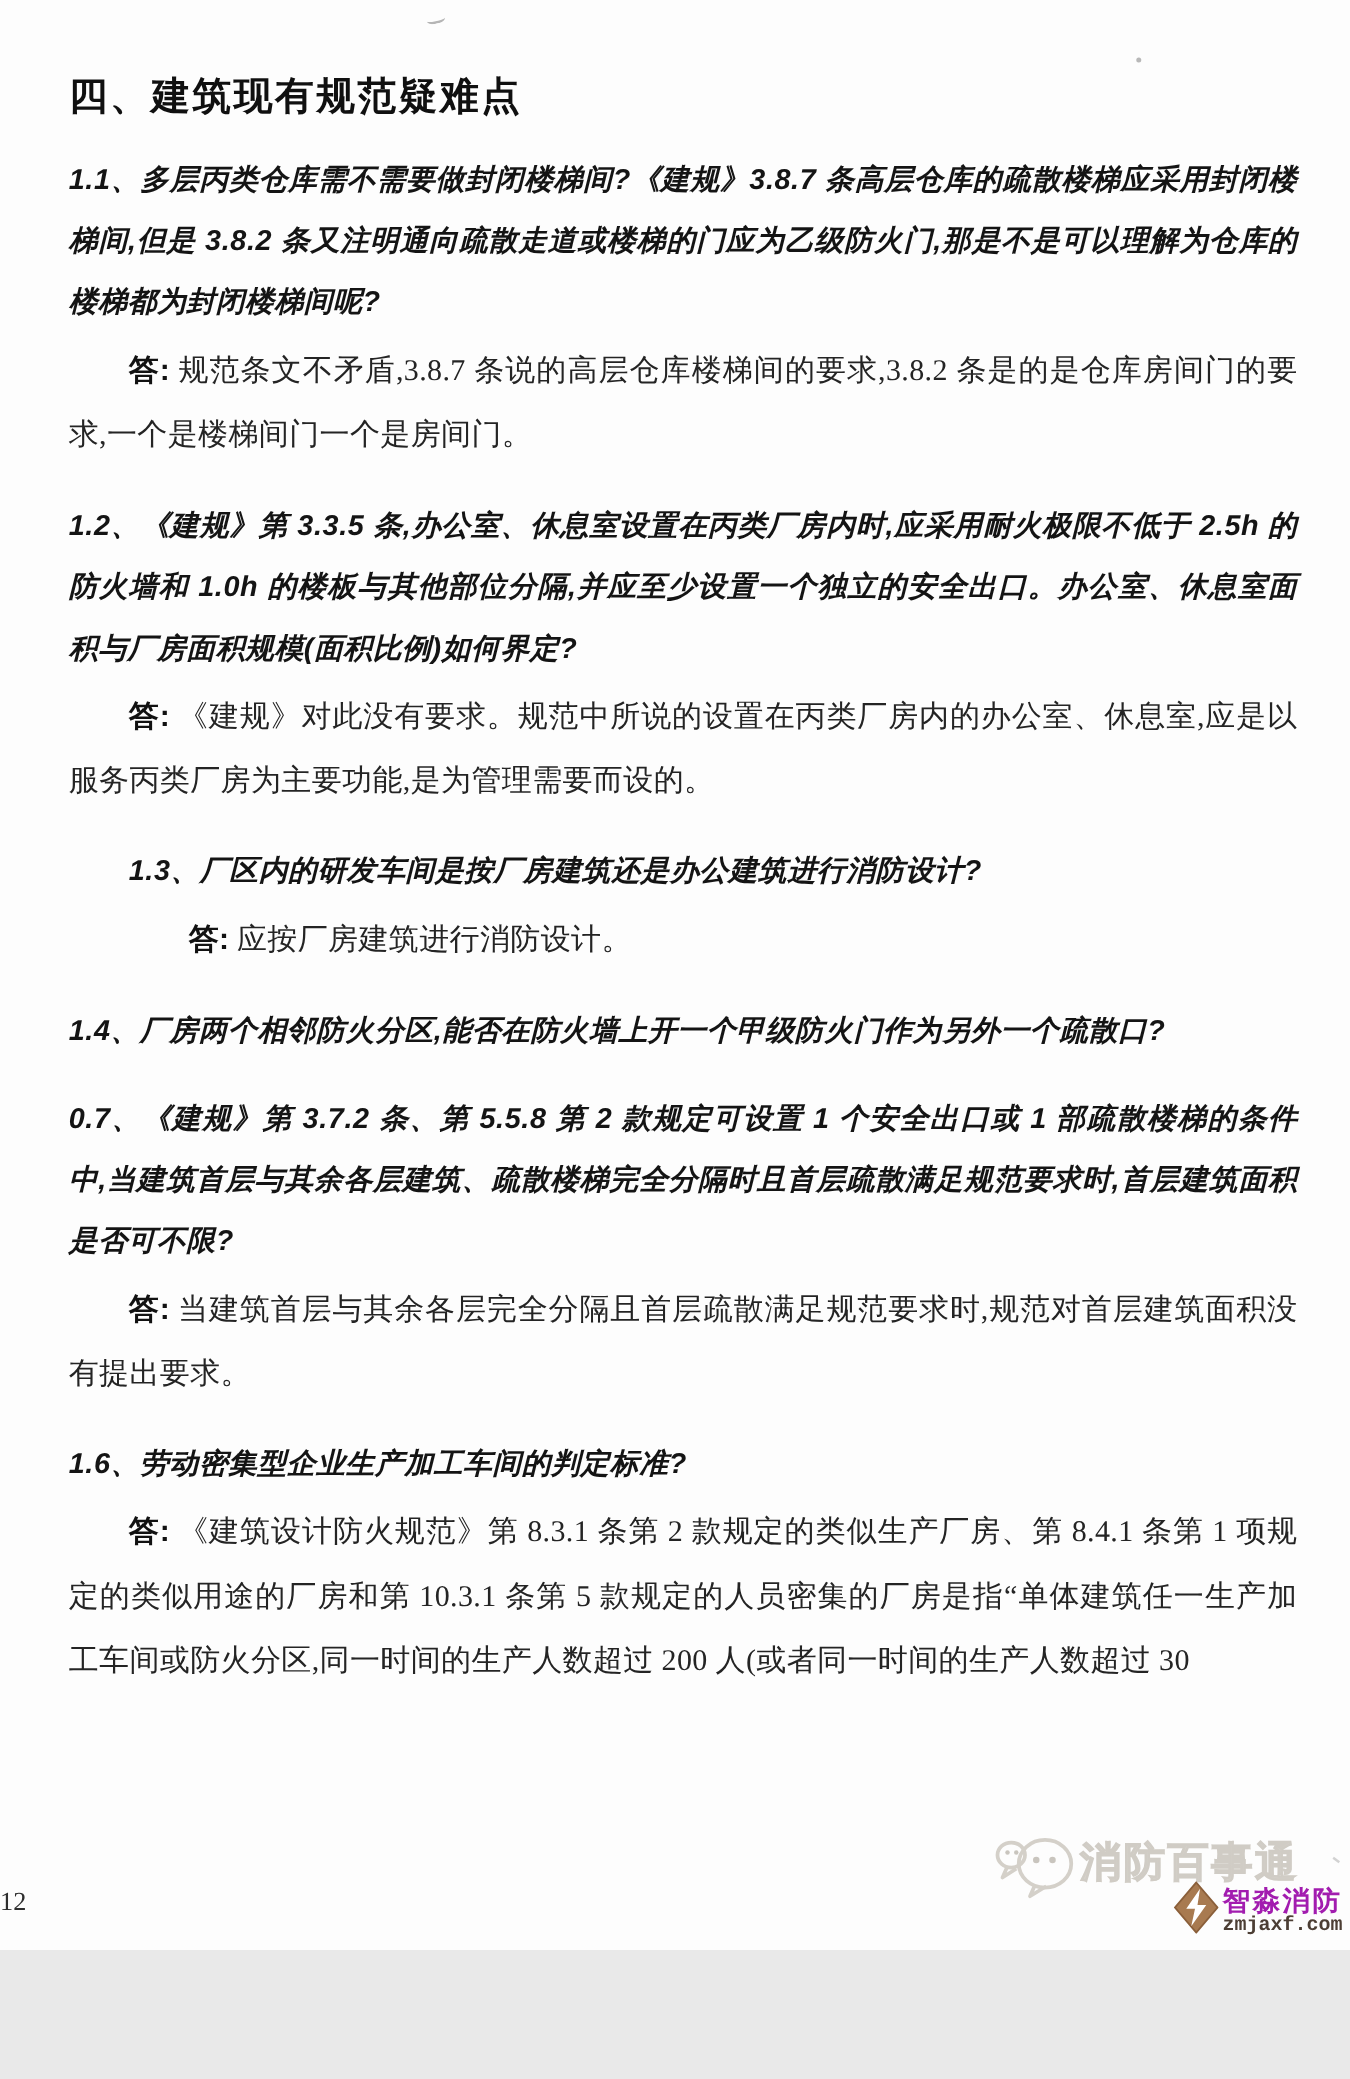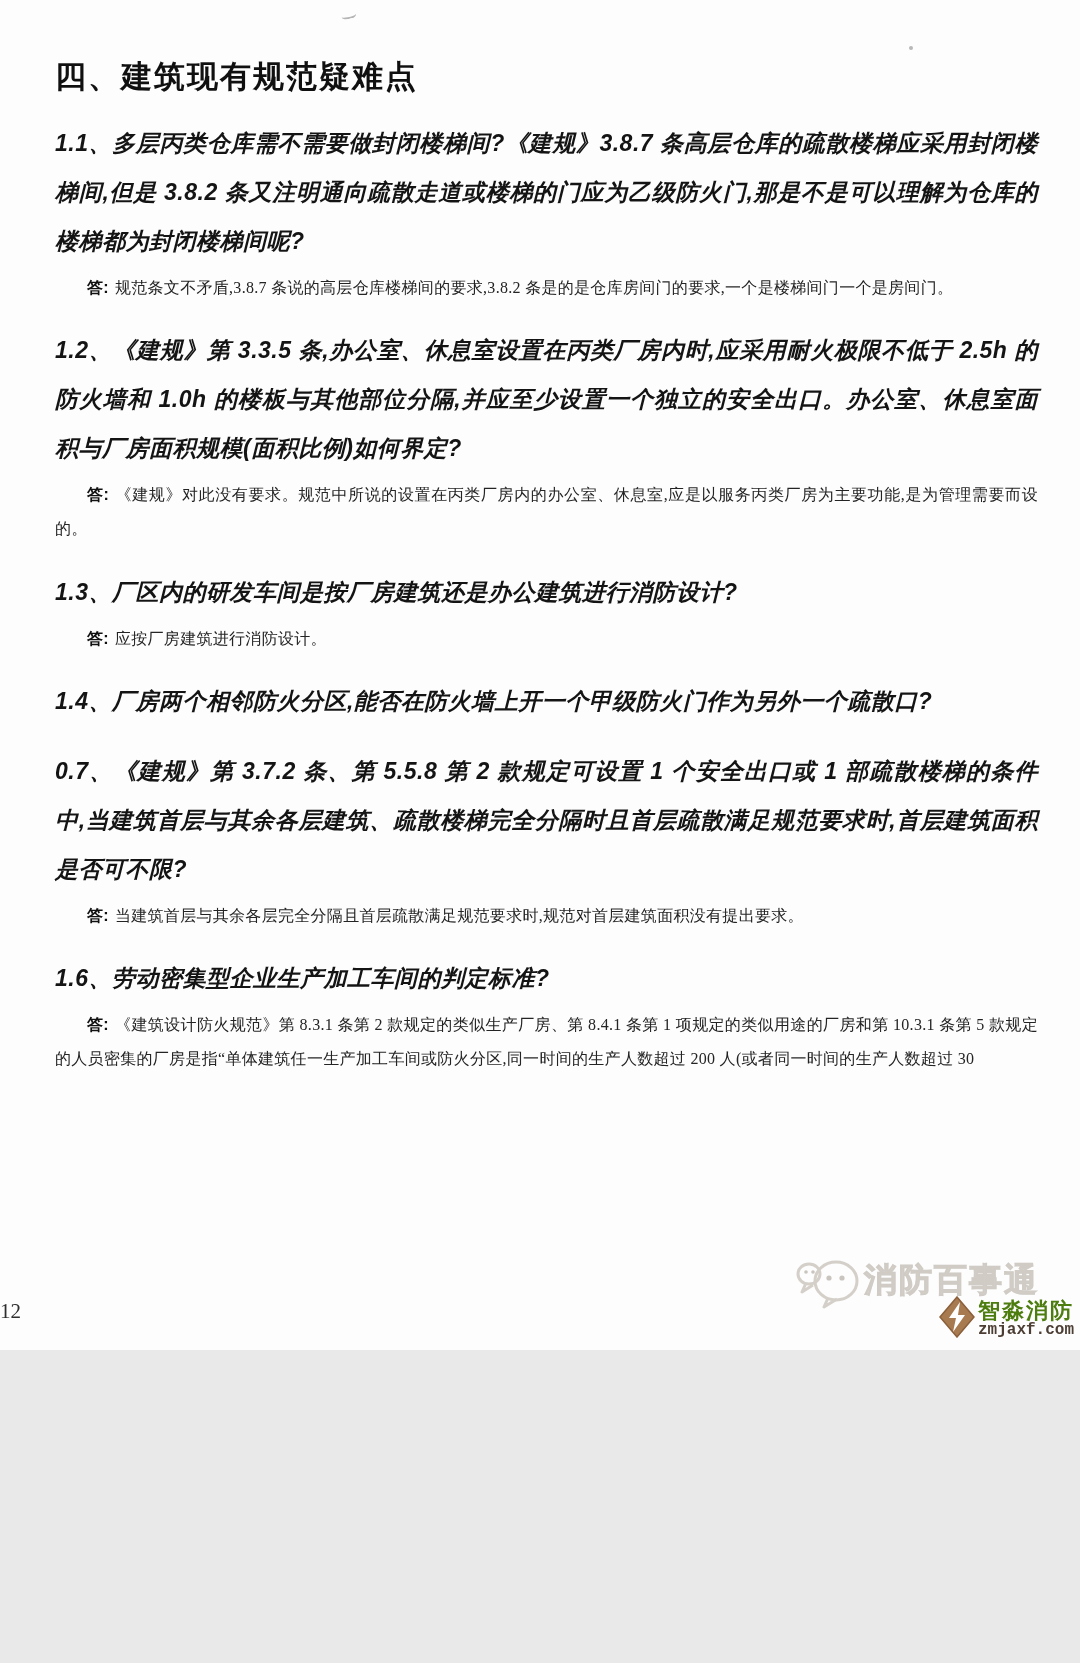--- a/index.html
+++ b/index.html
@@ -1,18 +1,18 @@
 <!DOCTYPE html>
 <html><head>
 <meta charset="utf-8">
 <style>
   html,body{margin:0;padding:0;background:#e9e9e9;}
   .page{
     position:relative;
-    width:1080px;height:1350px;
+    width:1080px;height:1560px;
     margin:0 auto;
     background:#fdfdfd;
     box-sizing:border-box;
     padding:40px 42px 0 55px;
     overflow:hidden;
     font-family:"Liberation Serif", serif;
     color:#222;
   }
   .doc-title{
     margin:16px 0 0 0;
@@ -39,21 +39,21 @@
     line-height:2.13;
     text-align:justify;
     color:#141414;
     letter-spacing:.5px;
     font-style:italic;
   }
   .answer{
     margin:5px 0 0 0;
     font-family:"Liberation Serif", serif;
     font-weight:400;
-    font-size:16px;
+    font-size:24px;
     line-height:2.14;
     text-align:justify;
     text-indent:2em;
     color:#242424;
     letter-spacing:.3px;
   }
   .answer-label{
     font-family:"Liberation Sans", sans-serif;
     font-weight:700;
     color:#111;
@@ -89,21 +89,21 @@
     position:absolute;
     right:4px;bottom:0;
     display:flex;align-items:center;gap:3px;
   }
   .wm-logo-texts{display:flex;flex-direction:column;line-height:1.05;}
   .wm-logo-name{
     font-family:"Liberation Sans", sans-serif;
     font-weight:700;
     font-size:22px;
     letter-spacing:2px;
-    color:#4d7c0f;
+    color:#a21caf;
   }
   .wm-logo-url{
     font-family:Liberation Mono, monospace;
     font-weight:700;
     font-size:16px;
     color:#4c3e34;
   }
   
   .artifact{position:absolute;pointer-events:none;}
   .art-tick{
@@ -135,21 +135,21 @@
   <div class="qa-block">
     <p class="question">1.1、多层丙类仓库需不需要做封闭楼梯间?《建规》3.8.7 条高层仓库的疏散楼梯应采用封闭楼梯间,但是 3.8.2 条又注明通向疏散走道或楼梯的门应为乙级防火门,那是不是可以理解为仓库的楼梯都为封闭楼梯间呢?</p>
     <p class="answer"><span class="answer-label">答:</span><span>规范条文不矛盾,3.8.7 条说的高层仓库楼梯间的要求,3.8.2 条是的是仓库房间门的要求,一个是楼梯间门一个是房间门。</span></p>
   </div>
 
   <div class="qa-block">
     <p class="question">1.2、《建规》第 3.3.5 条,办公室、休息室设置在丙类厂房内时,应采用耐火极限不低于 2.5h 的防火墙和 1.0h 的楼板与其他部位分隔,并应至少设置一个独立的安全出口。办公室、休息室面积与厂房面积规模(面积比例)如何界定?</p>
     <p class="answer"><span class="answer-label">答:</span><span>《建规》对此没有要求。规范中所说的设置在丙类厂房内的办公室、休息室,应是以服务丙类厂房为主要功能,是为管理需要而设的。</span></p>
   </div>
 
-  <div class="qa-block" style="margin-top:14px;">
+  <div class="qa-block" style="margin-top:14px;margin-left:48px;">
     <p class="question">1.3、厂区内的研发车间是按厂房建筑还是办公建筑进行消防设计?</p>
     <p class="answer"><span class="answer-label">答:</span><span>应按厂房建筑进行消防设计。</span></p>
   </div>
 
   <div class="qa-block" style="margin-top:16px;">
     <p class="question">1.4、厂房两个相邻防火分区,能否在防火墙上开一个甲级防火门作为另外一个疏散口?</p>
   </div>
 
   <div class="qa-block" style="margin-top:16px;">
     <p class="question">0.7、《建规》第 3.7.2 条、第 5.5.8 第 2 款规定可设置 1 个安全出口或 1 部疏散楼梯的条件中,当建筑首层与其余各层建筑、疏散楼梯完全分隔时且首层疏散满足规范要求时,首层建筑面积是否可不限?</p>

